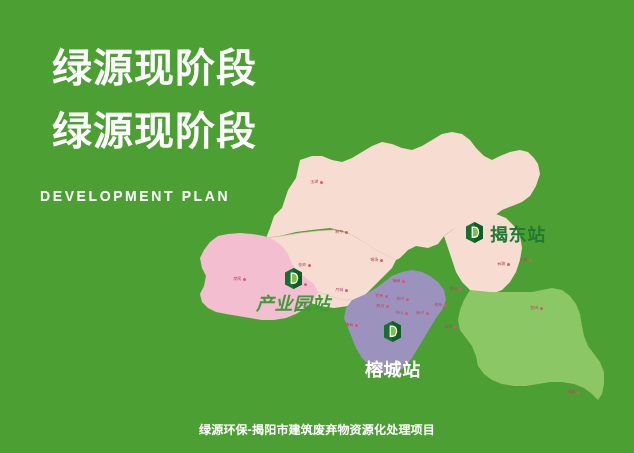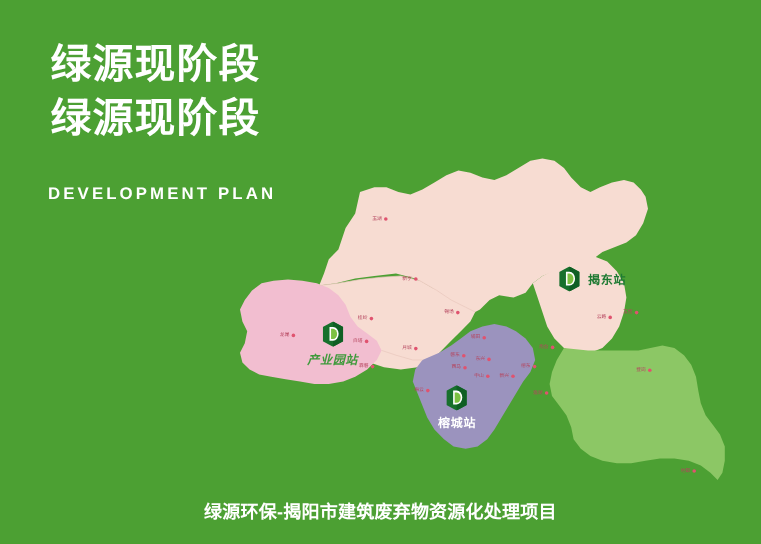--- a/index.html
+++ b/index.html
@@ -20,26 +20,26 @@
 
   
   .headline {
     position: absolute;
     left: 38px;
     top: 30px;
     z-index: 40;
   }
   .headline-cn {
     color: #ffffff;
-    font-size: 34px;
+    font-size: 40px;
     font-weight: 700;
     line-height: 1.22;
     letter-spacing: 1px;
     white-space: nowrap;
-    margin: 4px;
+    margin: 14px;
   }
   .headline-en {
     color: #ffffff;
     font-size: 14px;
     font-weight: 700;
     letter-spacing: 2.6px;
     margin: 32px 0 0 2px;
     white-space: nowrap;
   }
 
@@ -57,30 +57,30 @@
   
   .station {
     position: absolute;
     z-index: 30;
     display: flex;
     align-items: center;
     gap: 7px;
     white-space: nowrap;
   }
   .station-label {
-    font-size: 10px;
+    font-size: 18px;
     font-weight: 700;
     letter-spacing: 0.6px;
     line-height: 1;
   }
   .logo-mark { display: block; }
 
   .st-jiedong   { left: 466px; top: 222px; }
   .st-chanyeyuan{ left: 256px; top: 268px; flex-direction: column; gap: 2px; align-items: center; font-style: italic; }
-  .st-rongcheng { left: 365px; top: 321px; flex-direction: column; gap: 2px; align-items: center; }
+  .st-rongcheng { left: 365px; top: 321px; flex-direction: column; gap: 15px; align-items: center; }
   .st-konggang  { left: 522px; top: 363px; }
 
   .lbl-green-dark  { color: #1f7a33; }
   .lbl-green-mid   { color: #3f9a3c; }
   .lbl-white       { color: #ffffff; }
 
   
   .place {
     position: absolute;
     z-index: 25;
@@ -108,21 +108,21 @@
   .caption {
     position: absolute;
     left: 0;
     right: 0;
     bottom: 12px;
     z-index: 40;
     text-align: center;
     color: #ffffff;
   }
   .caption-line {
-    font-size: 15px;
+    font-size: 12px;
     font-weight: 700;
     line-height: 1.75;
     letter-spacing: 0.2px;
     margin: 0;
   }
 </style>
 </head>
 <body>
 
 <div id="poster">

